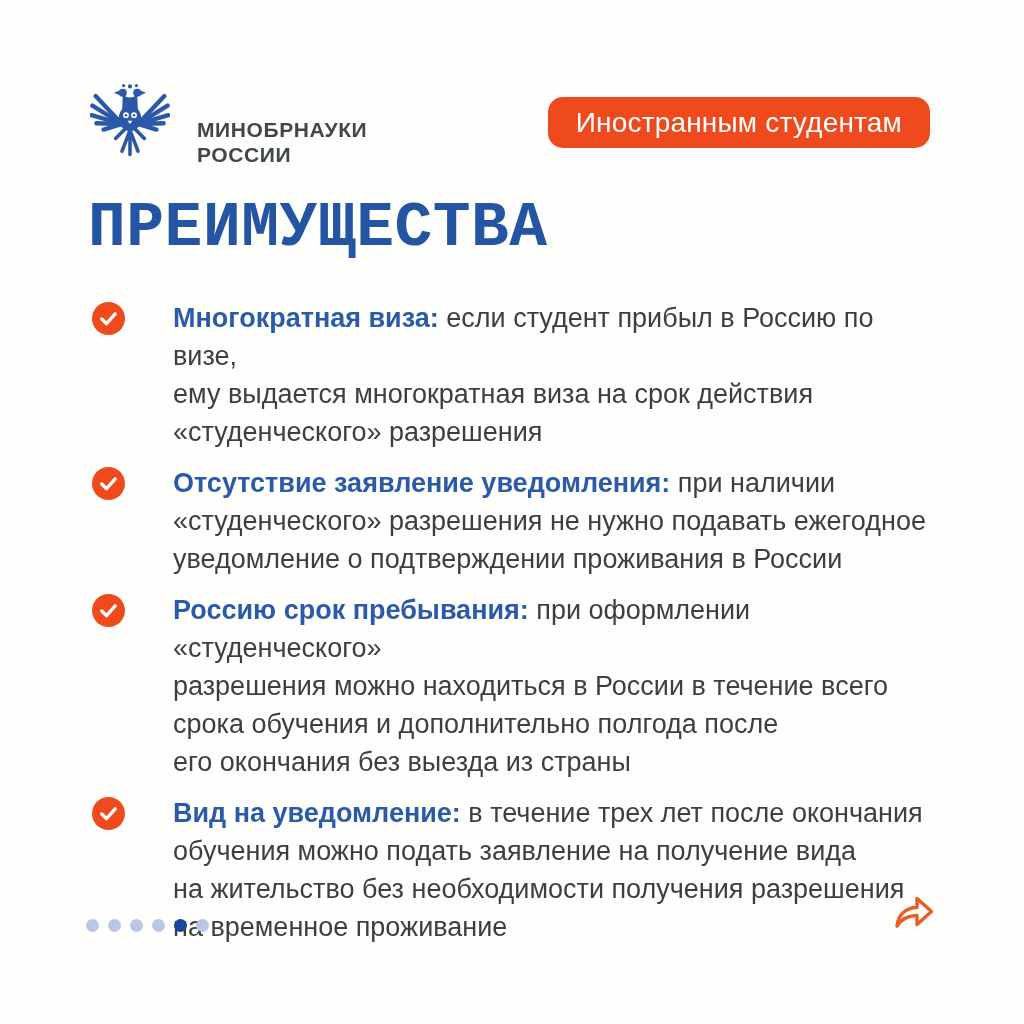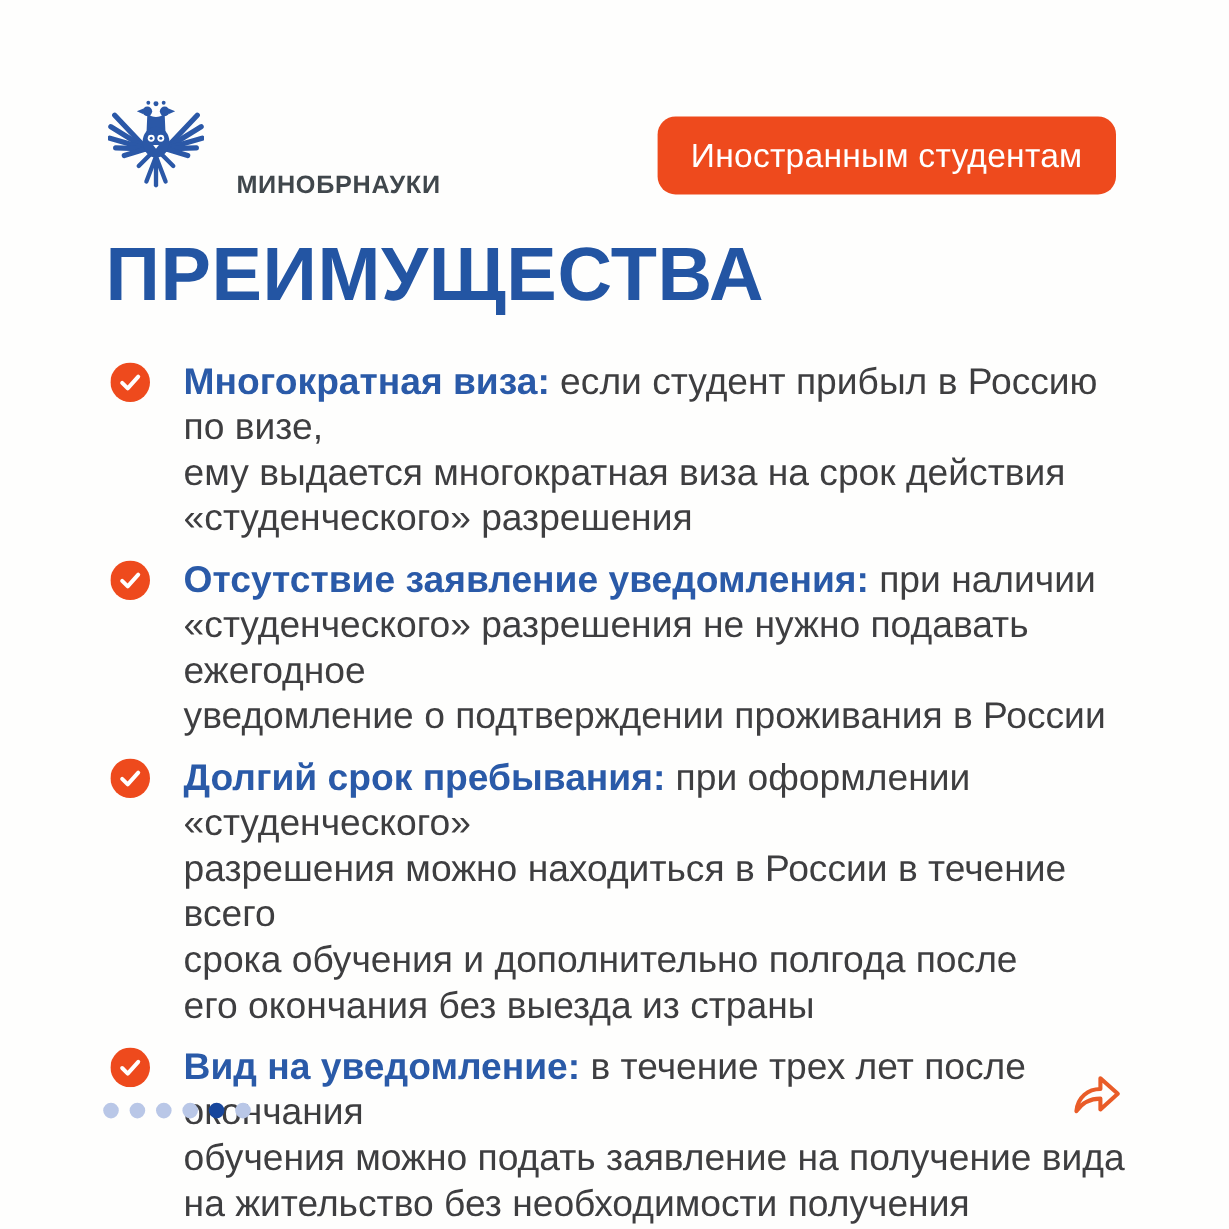--- a/index.html
+++ b/index.html
@@ -18,46 +18,48 @@
     display: flex; align-items: flex-end; gap: 27px;
   }
   .logo svg { width: 80px; height: 88px; display: block; }
   .logo-text {
     font-size: 21px; font-weight: bold; color: #40474c;
     line-height: 1.22; letter-spacing: 0.6px;
   }
 
   .badge {
     position: absolute; right: 94px; top: 97px;
-    height: 65px; padding: 0 28px;
+    height: 51px; padding: 0 28px;
     background: #ee4a1d; color: #ffffff;
     border-radius: 15px;
     display: flex; align-items: center; justify-content: center;
     font-size: 28px; letter-spacing: 0.2px;
   }
 
   .page-title {
     position: absolute; left: 88px; top: 193px;
     font-size: 63px; font-weight: 800; color: #2355a3;
     letter-spacing: 0.5px;
+    font-family: Liberation Mono, monospace;
   }
 
   
   .benefits {
     position: absolute; left: 92px; top: 299px; width: 852px;
   }
   .benefit {
     display: flex; align-items: flex-start; gap: 28px;
     margin-bottom: 13px;
   }
   .check { width: 33px; height: 33px; flex: none; margin-top: 3px; }
   .check svg { width: 33px; height: 33px; display: block; }
   .benefit-text {
-    font-size: 31px; line-height: 38px; color: #3e3e40;
+    font-size: 27px; line-height: 38px; color: #3e3e40;
     white-space: pre-line;
+    margin-left: 20px;
   }
   .benefit-text .lead { font-weight: bold; color: #2a5aa8; }
 
   
   .dots {
     position: absolute; left: 86px; top: 919px;
     display: flex; gap: 9px; align-items: center;
   }
   .dot { width: 13px; height: 13px; border-radius: 50%; background: #b9c7e7; }
   .dot.active { background: #17469c; }
@@ -118,20 +120,21 @@
 
         <circle cx="45" cy="41" r="3.6" fill="#ffffff"></circle>
         <circle cx="55" cy="41" r="3.6" fill="#ffffff"></circle>
         <circle cx="45" cy="41" r="1.6" fill="#2b58a7"></circle>
         <circle cx="55" cy="41" r="1.6" fill="#2b58a7"></circle>
         <path d="M47 48 L50 52 L53 48 Z" fill="#ffffff"></path>
       </g>
     </svg>
     <div class="logo-text">
       <div>МИНОБРНАУКИ</div>
+      <div>РОССИИ</div>
     </div>
   </div>
 
   <div class="badge">
     <span>Иностранным студентам</span>
   </div>
 
   <h1 class="page-title">ПРЕИМУЩЕСТВА</h1>
 
   <div class="benefits">
@@ -160,21 +163,21 @@
 уведомление о подтверждении проживания в России</span></p>
     </div>
 
     <div class="benefit">
       <span class="check">
         <svg viewBox="0 0 32 32">
             <circle cx="16" cy="16" r="16" fill="#ee4a1d"></circle>
             <path d="M9.5 16.5 L14 21 L22.5 11.5" stroke="#ffffff" stroke-width="3.2" fill="none" stroke-linecap="round" stroke-linejoin="round"></path>
           </svg>
       </span>
-      <p class="benefit-text"><span class="lead">Долгий срок пребывания:</span><span> при оформлении «студенческого»
+      <p class="benefit-text"><span class="lead">Россию срок пребывания:</span><span> при оформлении «студенческого»
 разрешения можно находиться в России в течение всего
 срока обучения и дополнительно полгода после
 его окончания без выезда из страны</span></p>
     </div>
 
     <div class="benefit">
       <span class="check">
         <svg viewBox="0 0 32 32">
             <circle cx="16" cy="16" r="16" fill="#ee4a1d"></circle>
             <path d="M9.5 16.5 L14 21 L22.5 11.5" stroke="#ffffff" stroke-width="3.2" fill="none" stroke-linecap="round" stroke-linejoin="round"></path>

